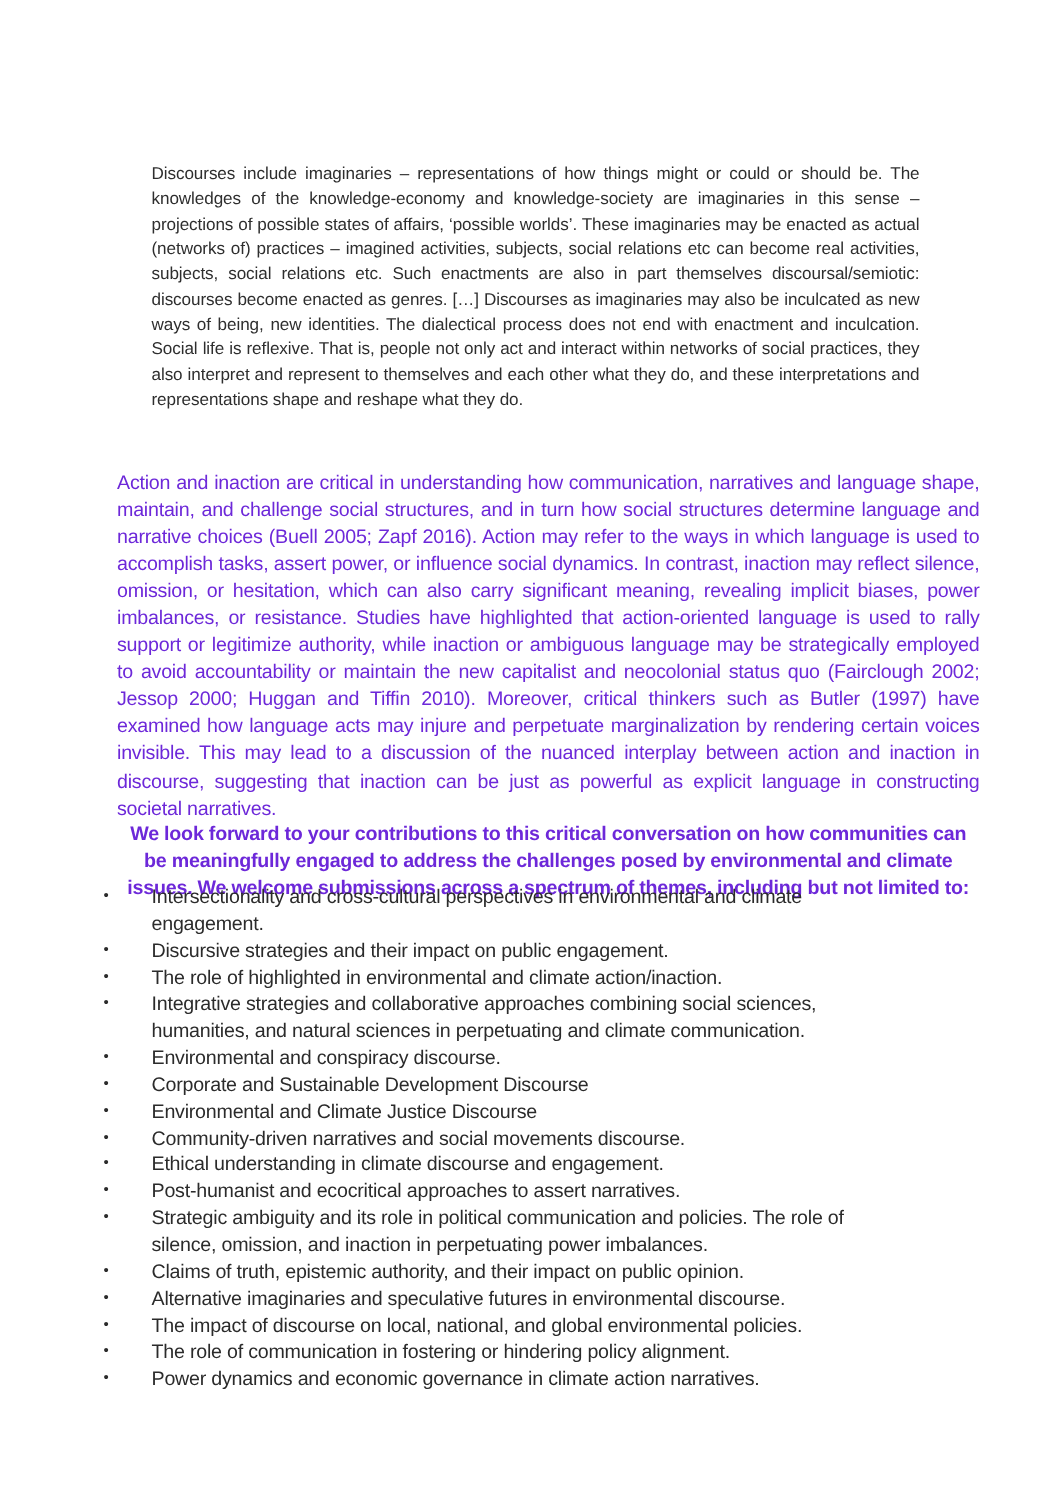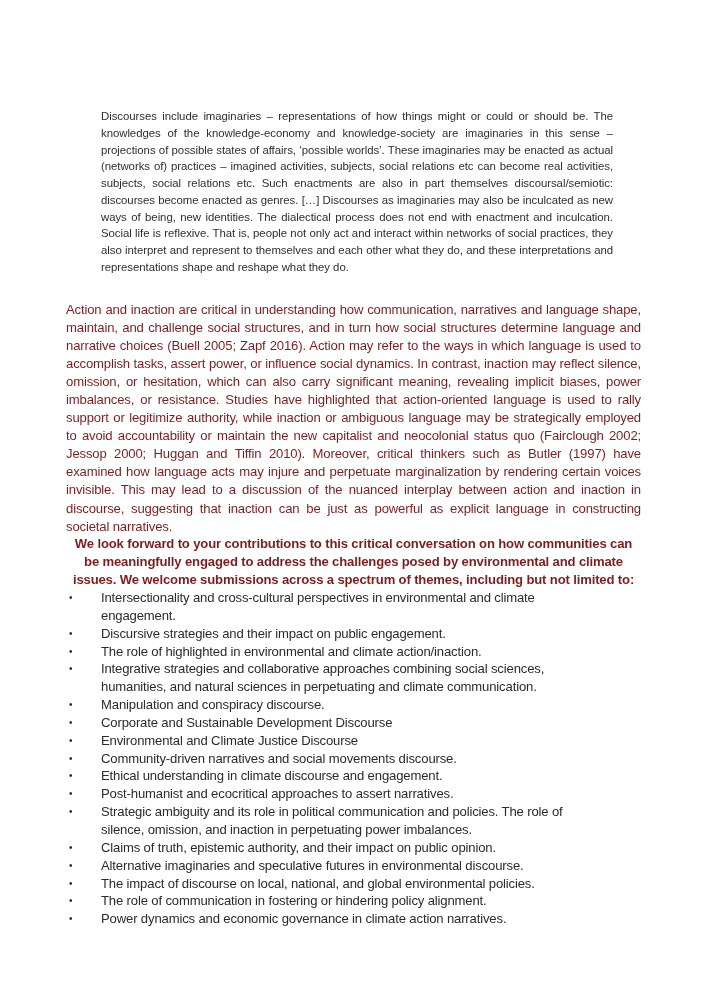--- a/index.html
+++ b/index.html
@@ -31,25 +31,25 @@
       font-size: 11.4px;
       line-height: 16.75px;
       text-align: justify;
       color: #2e2e2e;
       letter-spacing: -0.05px;
     }
     .body-para {
       position: absolute;
       left: 66px;
       width: 575px;
-      margin: 0;
+      margin: 12px;
       font-size: 13.1px;
       line-height: 18.05px;
       text-align: justify;
-      color: #7f1d1d;
+      color: #6d28d9;
       letter-spacing: -0.15px;
     }
     #para-action { top: 301px; }
     #para-contrib { top: 535px; text-align: center; font-weight: bold; }
     .topic-list {
       position: absolute;
       left: 66px;
       top: 589px;
       width: 575px;
       margin: 0;
@@ -99,21 +99,21 @@
     <li class="topic-item">
         <span class="bullet">•</span>
         <span class="topic-text">The role of highlighted in environmental and climate action/inaction.</span>
       </li>
     <li class="topic-item">
         <span class="bullet">•</span>
         <span class="topic-text">Integrative strategies and collaborative approaches combining social sciences, humanities, and natural sciences in perpetuating and climate communication.</span>
       </li>
     <li class="topic-item">
         <span class="bullet">•</span>
-        <span class="topic-text">Manipulation and conspiracy discourse.</span>
+        <span class="topic-text">Environmental and conspiracy discourse.</span>
       </li>
     <li class="topic-item">
         <span class="bullet">•</span>
         <span class="topic-text">Corporate and Sustainable Development Discourse</span>
       </li>
     <li class="topic-item">
         <span class="bullet">•</span>
         <span class="topic-text">Environmental and Climate Justice Discourse</span>
       </li>
     <li class="topic-item">

